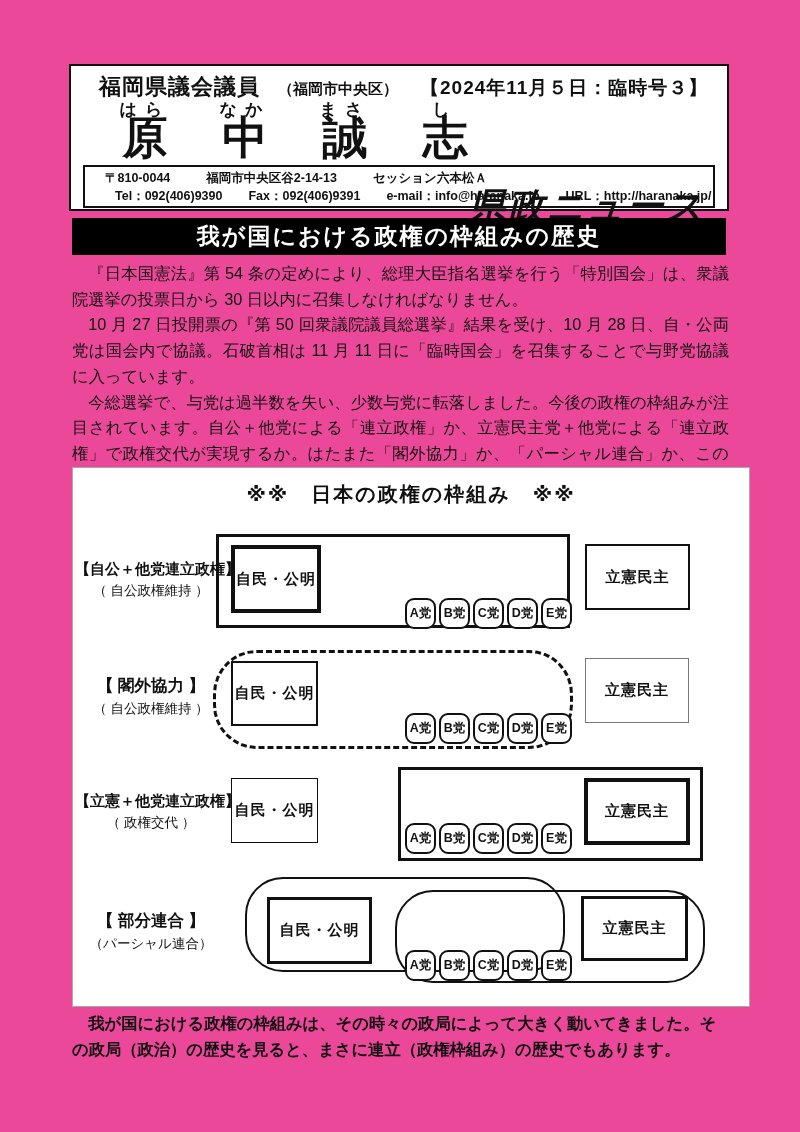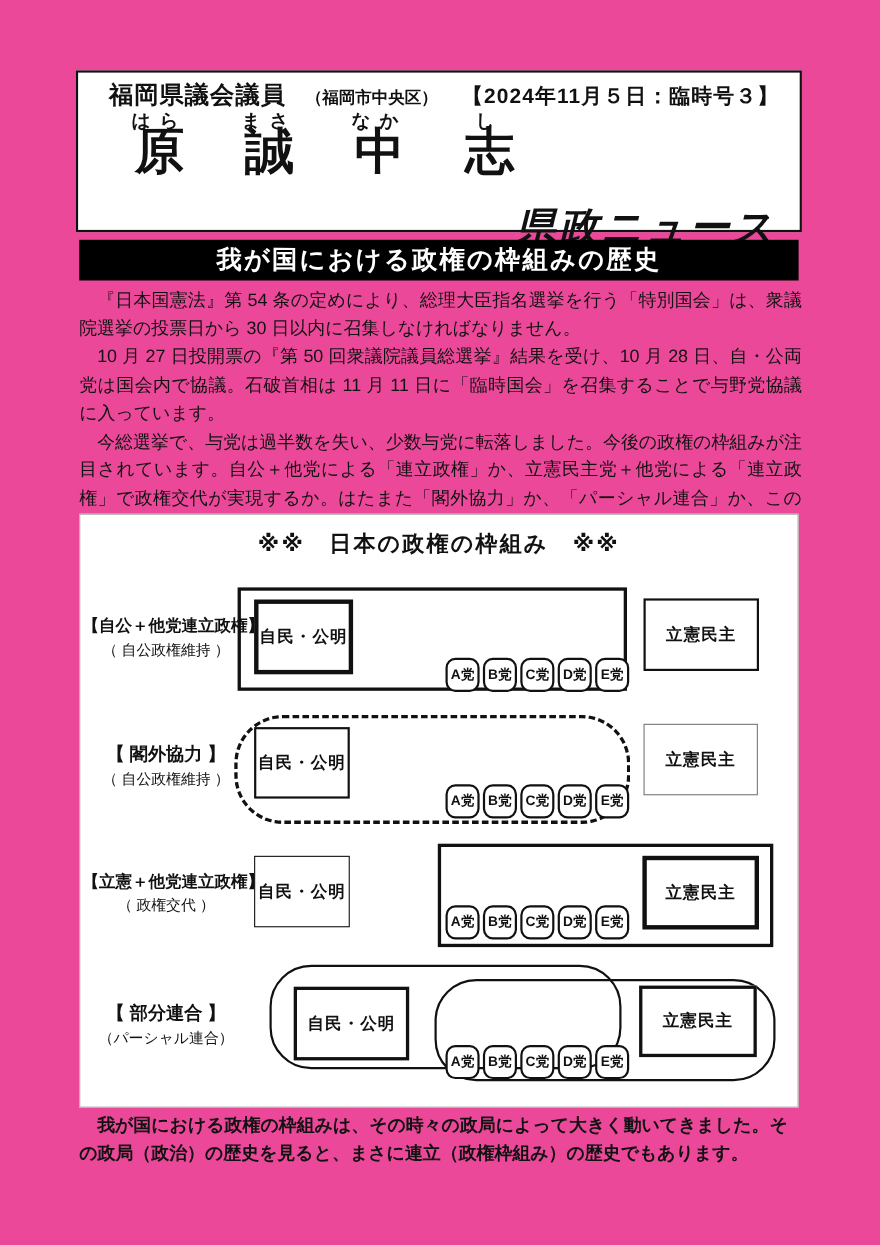--- a/index.html
+++ b/index.html
@@ -29,21 +29,21 @@
   .headline-bar span{font-size:23px;font-weight:800;letter-spacing:2px;}
 
   
   .body-text{left:72px;top:261px;width:657px;font-size:16.3px;line-height:25.7px;font-weight:500;
              text-align:justify;}
   .body-text p{margin:0;text-indent:1em;word-break:break-all;}
   .closing-text{left:72px;top:1011px;width:657px;font-size:16.3px;line-height:25.7px;font-weight:700;}
   .closing-text p{margin:0;text-indent:1em;word-break:break-all;}
 
   
-  .diagram{left:72px;top:467px;width:652px;height:538px;border:1px solid #a9a9a9;background:#fff;}
+  .diagram{left:72px;top:467px;width:652px;height:538px;border:1px solid #a9a9a9;background:#fff;padding-left:24px;}
   .d-title{position:absolute;left:0;top:13px;width:100%;text-align:center;font-size:20px;font-weight:800;letter-spacing:2px;}
   .row-label{position:absolute;left:2px;width:152px;text-align:center;}
   .row-label .l1{display:block;font-size:15px;font-weight:700;white-space:nowrap;}
   .row-label .l2{display:block;font-size:13.5px;font-weight:500;margin-top:3px;white-space:nowrap;}
   .pbox{position:absolute;display:flex;align-items:center;justify-content:center;background:#fff;
         font-size:15px;font-weight:700;letter-spacing:1px;white-space:nowrap;}
   .chips{position:absolute;display:flex;gap:3px;}
   .chip{width:27px;height:27px;border:2px solid #111;border-radius:9px;background:#fff;
         display:flex;align-items:center;justify-content:center;font-size:12.5px;font-weight:600;white-space:nowrap;margin-top:33px;}
   .group-rect{position:absolute;background:transparent;}
@@ -87,35 +87,48 @@
       <span class="h-district">（福岡市中央区）</span>
       <span class="h-issue">【2024年11月５日：臨時号３】</span>
     </div>
 
     <div class="name-block">
       <span class="name-cell">
         <span class="furigana">はら</span>
         <span class="kanji">原</span>
       </span>
       <span class="name-cell">
+        <span class="furigana">なか</span>
+        <span class="kanji">中</span>
+      </span>
+      <span class="name-cell">
         <span class="furigana">まさ</span>
         <span class="kanji">誠</span>
       </span>
       <span class="name-cell">
-        <span class="furigana">なか</span>
-        <span class="kanji">中</span>
-      </span>
-      <span class="name-cell">
         <span class="furigana">し</span>
         <span class="kanji">志</span>
       </span>
     </div>
 
     <div class="news-title">県政ニュース</div>
 
+    <div class="addr-box">
+      <div class="addr-row1">
+        <span>〒810-0044</span>
+        <span>福岡市中央区谷2-14-13</span>
+        <span>セッション六本松Ａ</span>
+      </div>
+      <div class="addr-row2">
+        <span>Tel：092(406)9390</span>
+        <span>Fax：092(406)9391</span>
+        <span>e-mail：info@haranaka.jp</span>
+        <span>URL：http://haranaka.jp/</span>
+      </div>
+    </div>
   </div>
 
   <div class="abs headline-bar">
     <span>我が国における政権の枠組みの歴史</span>
   </div>
 
   <div class="abs body-text">
     <p>『日本国憲法』第 54 条の定めにより、総理大臣指名選挙を行う「特別国会」は、衆議院選挙の投票日から 30 日以内に召集しなければなりません。</p>
     <p>10 月 27 日投開票の『第 50 回衆議院議員総選挙』結果を受け、10 月 28 日、自・公両党は国会内で協議。石破首相は 11 月 11 日に「臨時国会」を召集することで与野党協議に入っています。</p>
     <p>今総選挙で、与党は過半数を失い、少数与党に転落しました。今後の政権の枠組みが注目されています。自公＋他党による「連立政権」か、立憲民主党＋他党による「連立政権」で政権交代が実現するか。はたまた「閣外協力」か、「パーシャル連合」か、この点も大いに注目すべき点です。</p>

